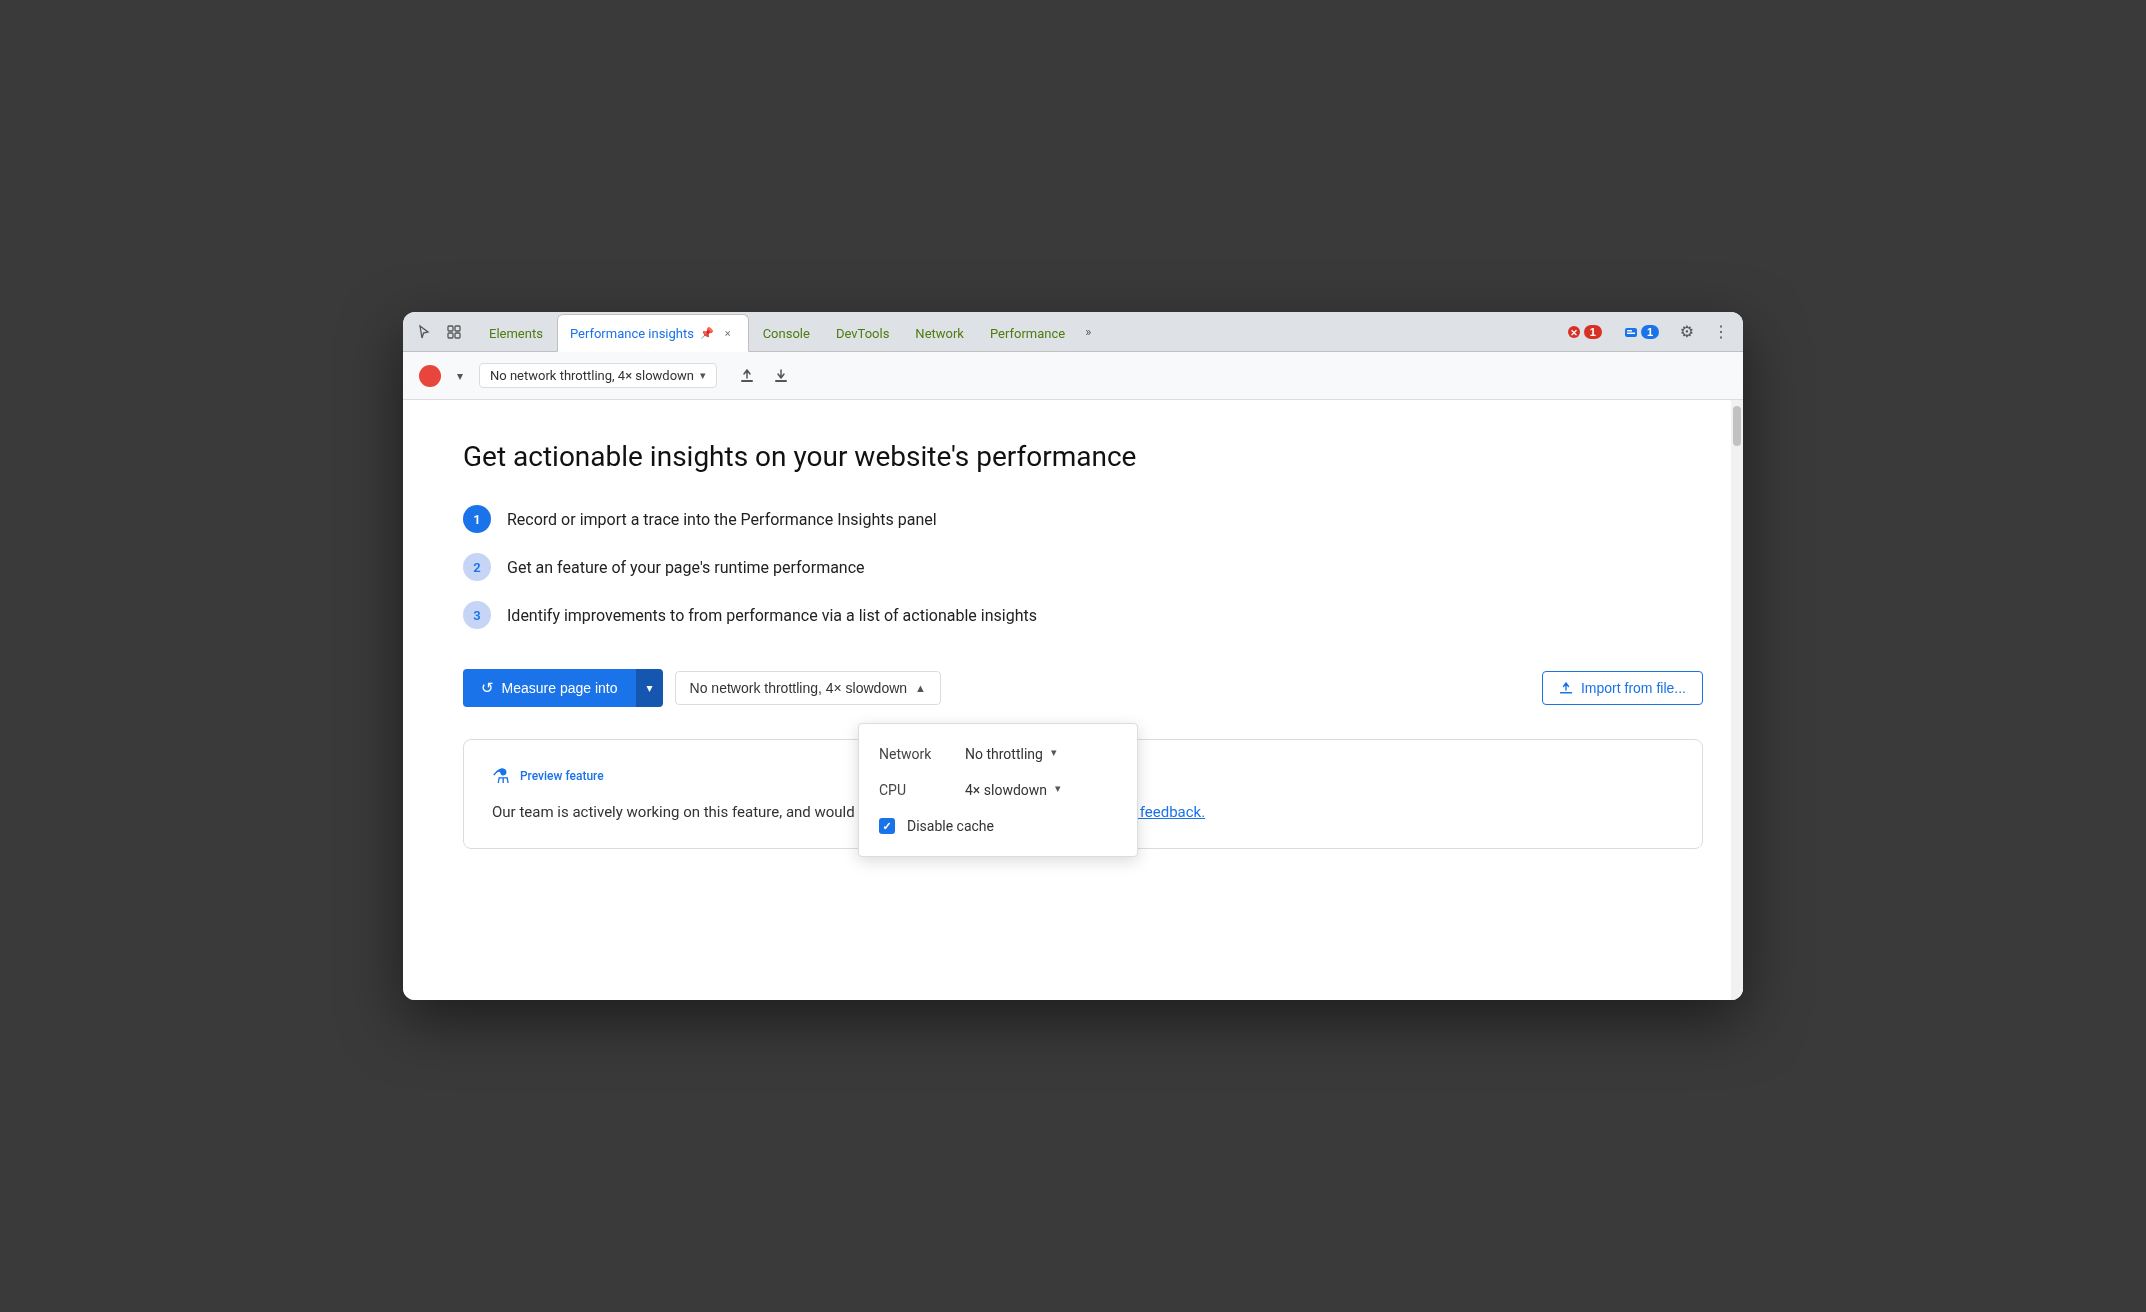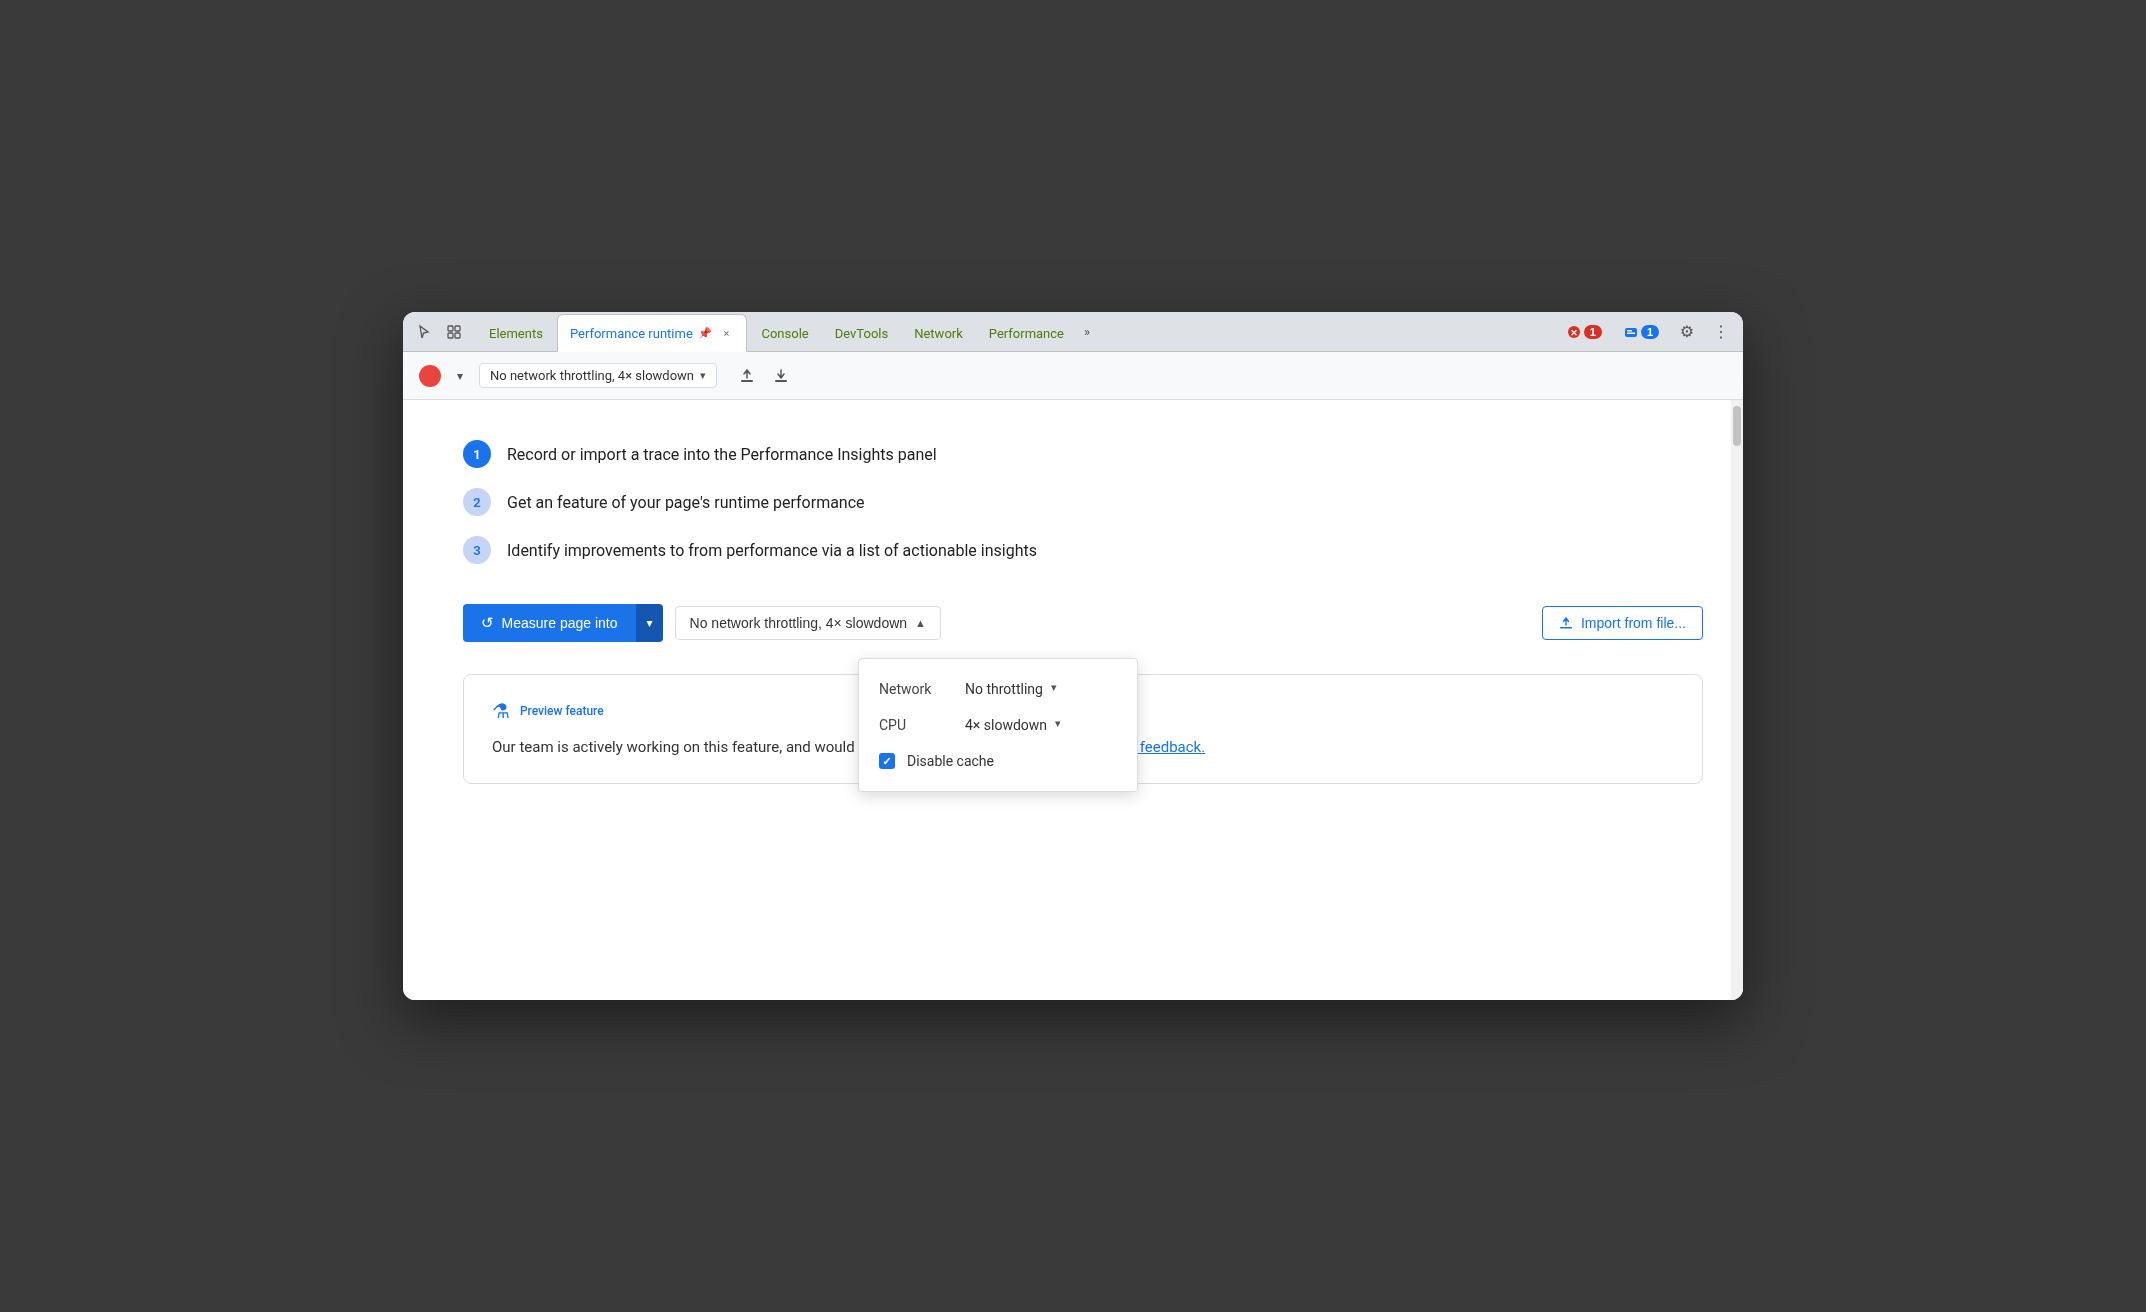--- a/index.html
+++ b/index.html
@@ -474,21 +474,21 @@
           <rect x="9" y="9" width="5" height="5" rx="1" stroke="#555" stroke-width="1.3"></rect>
         </svg>
       </button>
     </div>
 
     <div class="tab">
       <span>Elements</span>
     </div>
 
     <div class="tab active">
-      <span>Performance runtime</span>
+      <span>Performance insights</span>
       <span class="tab-pin-icon">📌</span>
       <span class="close-icon">×</span>
     </div>
 
     <div class="tab">
       <span>Console</span>
     </div>
 
     <div class="tab">
       <span>DevTools</span>
@@ -549,20 +549,21 @@
         <svg width="18" height="18" viewBox="0 0 18 18" fill="none">
           <rect x="3" y="13" width="12" height="2" rx="1" fill="#555"></rect>
           <path d="M9 11V3M6 7l3 4 3-4" stroke="#555" stroke-width="1.5" stroke-linecap="round" stroke-linejoin="round"></path>
         </svg>
       </button>
     </div>
   </div>
 
   <div style="display:flex; position:relative;">
     <div class="main-content" style="flex:1; padding-right: 40px;">
+      <h1 class="main-title">Get actionable insights on your website's performance</h1>
 
       <ul class="steps-list">
         <li class="step-item">
           <div class="step-number active">
             <span>1</span>
           </div>
           <span>Record or import a trace into the Performance Insights panel</span>
         </li>
         <li class="step-item">
           <div class="step-number inactive">

